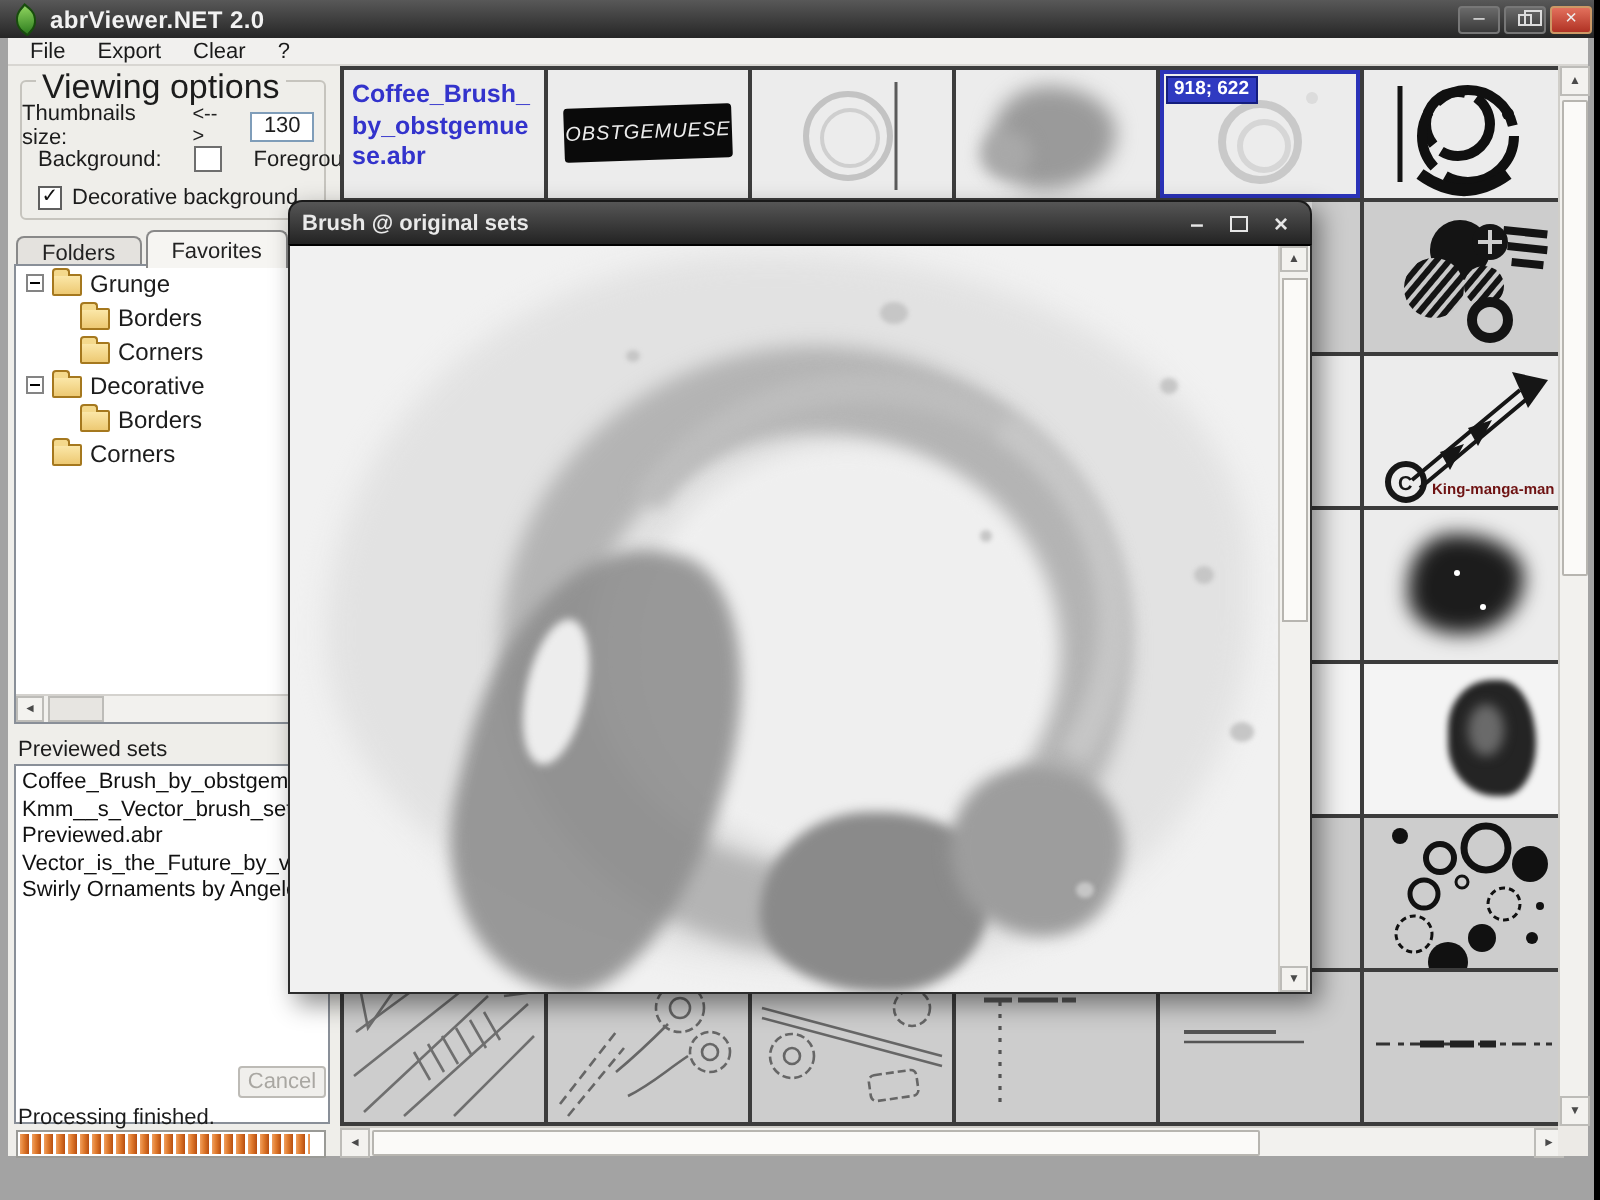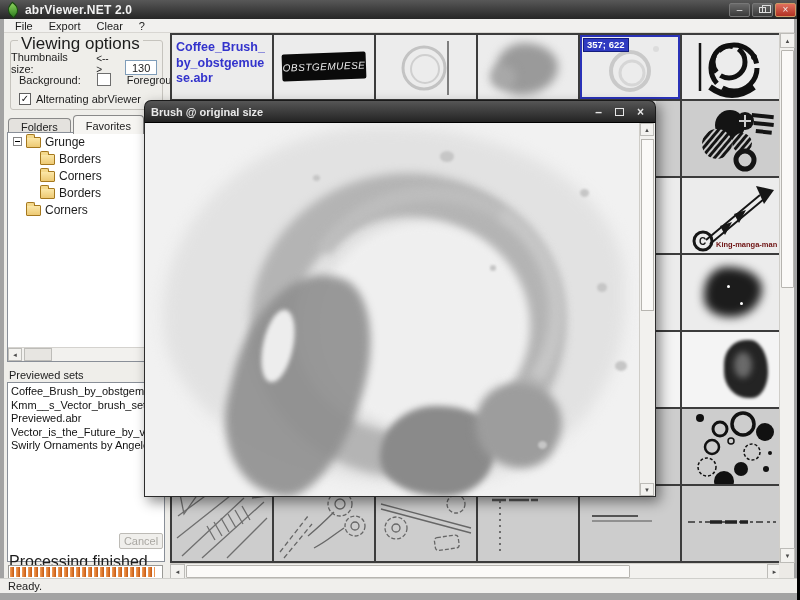--- a/index.html
+++ b/index.html
@@ -24,21 +24,21 @@
   .mitem{font-size:11px;color:#1a1a1a;padding:0 7px;}
   .statusbar{position:absolute;left:0;right:0;bottom:7px;height:15px;background:#f0efec;
     border-top:1px solid #cfcfcb;font-size:11px;color:#222;padding:1px 8px;z-index:5;}
 
   .content{position:absolute;left:4px;right:3px;top:33px;bottom:22px;background:#eceae6;}
 
   
   .sidebar{position:absolute;left:0;top:0;width:166px;bottom:0;background:#efeeea;font-size:11px;color:#1c1c1c;}
   .group{position:absolute;left:6px;top:7px;width:153px;height:70px;border:1px solid #c6c4be;border-radius:3px;}
   .glegend{position:absolute;top:-7px;left:7px;background:#efeeea;padding:0 3px;font-size:17px;}
-  .vo-row1{position:absolute;right:5px;top:10px;display:flex;align-items:flex-end;gap:13px;}
+  .vo-row1{position:absolute;right:5px;top:10px;display:flex;align-items:center;gap:13px;}
   .vo-hint{font-size:10px;color:#222;}
   .numbox{width:36px;height:15px;border:1px solid #7f9db9;background:#fff;font-size:11px;
     display:flex;align-items:center;justify-content:center;}
   .vo-row2{position:absolute;left:8px;top:32px;display:flex;align-items:center;gap:16px;}
   .swatch{width:14px;height:13px;border:1px solid #6e6e6e;display:inline-block;}
   .swatch.bg{background:#ffffff;}
   .swatch.fg{background:#000000;}
   .vo-row3{position:absolute;left:8px;top:52px;display:flex;align-items:center;gap:5px;}
   .checkbox{width:12px;height:12px;background:#fff;border:1px solid #5f5f5f;display:flex;
     align-items:center;justify-content:center;font-size:10px;line-height:10px;color:#111;}
@@ -65,21 +65,21 @@
   .sb-btn{width:14px;height:13px;background:#f3f2ef;border:1px solid #bdbcb8;color:#4a4a4a;
     font-size:6px;display:flex;align-items:center;justify-content:center;flex:none;}
   .mini-thumb{width:28px;height:13px;background:#e7e5e1;border:1px solid #bdbcb8;margin-left:2px;}
   .mini-sp{flex:1;}
   .plabel{position:absolute;left:5px;top:336px;font-size:11px;color:#1c1c1c;}
   .listbox{position:absolute;left:3px;top:349px;width:158px;height:180px;background:#fff;
     border:1px solid #898f98;padding:2px 0 0 3px;overflow:hidden;}
   .litem{font-size:11px;line-height:13.5px;white-space:nowrap;color:#111;}
   .cancel{position:absolute;left:115px;top:500px;width:44px;height:16px;background:#f0efec;
     border:1px solid #bdbbb6;border-radius:2px;color:#a9a7a2;font-size:11px;font-family:inherit;}
-  .proclabel{position:absolute;left:5px;top:520px;font-size:16px;}
+  .proclabel{position:absolute;left:5px;top:520px;font-size:11px;}
   .progress{position:absolute;left:4px;top:532px;width:155px;height:14px;background:#fff;
     border:1px solid #9a9a96;padding:1px;}
   .pfill{height:100%;background:
     repeating-linear-gradient(90deg,#f0a060 0px,#e07a2c 2px,#b84e10 4.5px,rgba(0,0,0,0) 4.5px,rgba(0,0,0,0) 6px);}
 
   
   .gridwrap{position:absolute;left:166px;top:0;right:0;bottom:0;background:#dddbd7;}
   .grid{position:absolute;left:0;top:0;width:612px;height:530px;overflow:hidden;
     border-left:2px solid #3c3c3c;border-top:2px solid #3c3c3c;background:#3c3c3c;
     display:grid;grid-template-columns:repeat(6,100px);grid-template-rows:64px repeat(6,75px);gap:2px;}
@@ -203,21 +203,21 @@
           <span class="numbox">130</span>
         </div>
         <div class="vo-row2">
           <span>Background:</span>
           <span class="swatch bg"></span>
           <span>Foreground:</span>
           <span class="swatch fg"></span>
         </div>
         <div class="vo-row3">
           <span class="checkbox">✓</span>
-          <span>Alternating abrViewer</span>
+          <span>Decorative background</span>
         </div>
       </div>
 
       <div class="tabs">
         <span class="tab">Folders</span>
         <span class="tab active">Favorites</span>
       </div>
 
       <div class="treebox">
         <div class="tnode l0">
@@ -225,20 +225,25 @@
           <span class="folder"></span>
           <span class="tlabel">Grunge</span>
         </div>
         <div class="tnode l1">
           <span class="folder"></span>
           <span class="tlabel">Borders</span>
         </div>
         <div class="tnode l1">
           <span class="folder"></span>
           <span class="tlabel">Corners</span>
+        </div>
+        <div class="tnode l0">
+          <span class="exp"></span>
+          <span class="folder"></span>
+          <span class="tlabel">Decorative</span>
         </div>
         <div class="tnode l1">
           <span class="folder"></span>
           <span class="tlabel">Borders</span>
         </div>
         <div class="tnode l0 noexp">
           <span class="folder"></span>
           <span class="tlabel">Corners</span>
         </div>
         <div class="hscroll-mini">
@@ -281,21 +286,21 @@
             <circle cx="48" cy="33" r="21" fill="none" stroke="#c3c3c3" stroke-width="3"></circle>
             <circle cx="49" cy="34" r="14" fill="none" stroke="#cfcfcf" stroke-width="2"></circle>
             <path d="M72 6 V60" stroke="#5a5a5a" stroke-width="1.5"></path>
           </svg>
         </div>
         <div class="cell light">
           <div class="smudge"></div>
             <div class="smudge2"></div>
         </div>
         <div class="cell light sel">
-          <span class="tooltip">357; 622</span>
+          <span class="tooltip">918; 622</span>
           <svg viewBox="0 0 100 64">
             <circle cx="50" cy="36" r="19" fill="none" stroke="#c9c9c9" stroke-width="4"></circle>
             <circle cx="52" cy="38" r="12" fill="none" stroke="#d6d6d6" stroke-width="3"></circle>
             <circle cx="76" cy="14" r="3" fill="#dcdcdc"></circle>
           </svg>
         </div>
         <div class="cell light">
           <svg viewBox="0 0 100 64">
             <path d="M18 8 V56" stroke="#141414" stroke-width="2.5"></path>
             <circle cx="47" cy="27" r="16" fill="none" stroke="#101010" stroke-width="5" stroke-dasharray="34 5 40 6"></circle>
@@ -452,28 +457,25 @@
       <div class="hscroll">
         <span class="sb-btn">◄</span>
         <div class="hthumb"></div>
         <span class="sb-btn hs-right">►</span>
       </div>
       <div class="corner"></div>
     </div>
   </div>
 
   
-  <div class="statusbar">
-    <span>Ready.</span>
-  </div>
 
   
   <div class="popup">
     <div class="ptitle">
-      <span class="ptitle-text">Brush @ original size</span>
+      <span class="ptitle-text">Brush @ original sets</span>
       <span class="pbtns">
         <span class="pbtn">–</span>
         <span class="pbtn">
             <i class="g-max"></i>
           </span>
         <span class="pbtn">×</span>
       </span>
     </div>
     <div class="pbody">
       <div class="st st-outer"></div>

